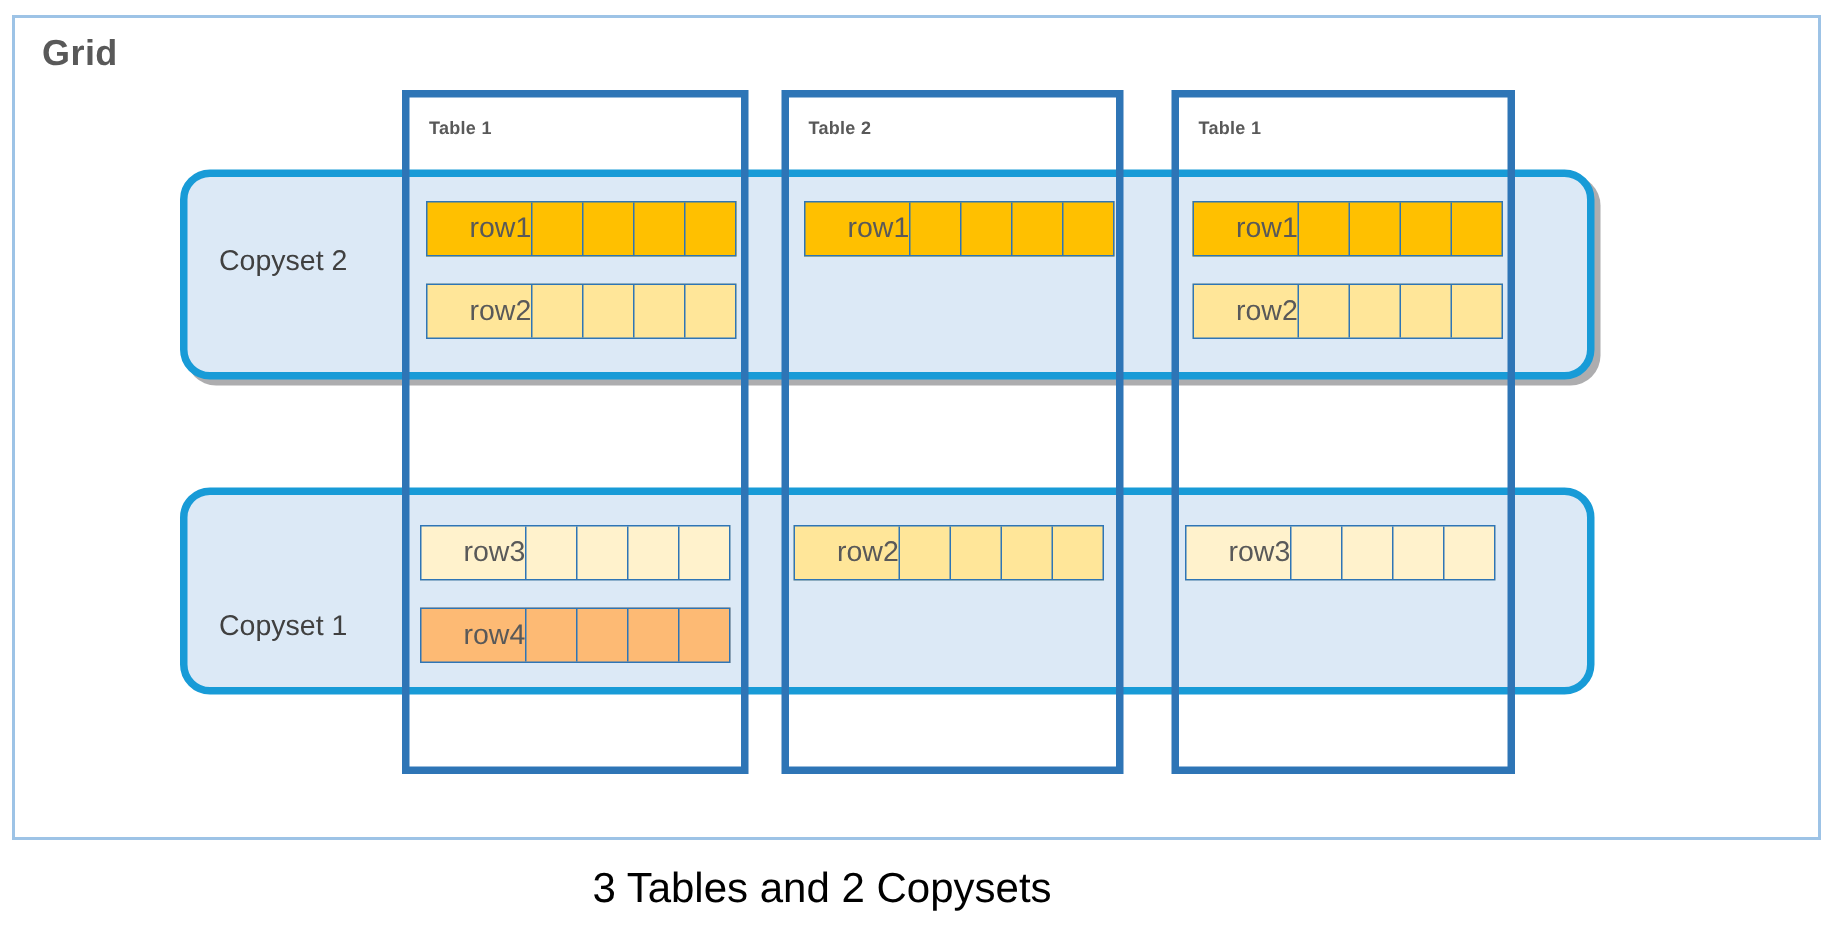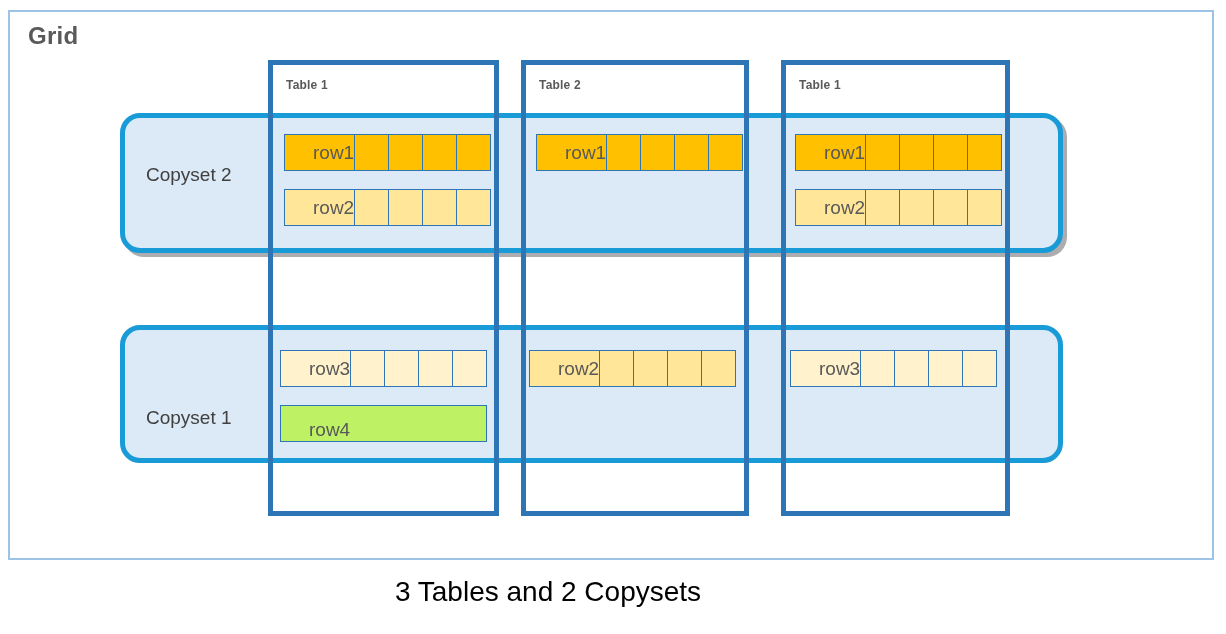--- a/index.html
+++ b/index.html
@@ -174,21 +174,21 @@
     <div class="cell"></div>
   </div>
 
   <div class="datarow r-t1cs1-1" style="background-color: rgb(255, 242, 204);">
     <div class="cell cell-label">row3</div>
     <div class="cell"></div>
     <div class="cell"></div>
     <div class="cell"></div>
     <div class="cell"></div>
   </div>
-  <div class="datarow r-t1cs1-2" style="background-color: #bef264; align-items: flex-end;">
+  <div class="datarow r-t1cs1-2" style="background-color: #fdba74;">
     <div class="cell cell-label">row4</div>
     <div class="cell"></div>
     <div class="cell"></div>
     <div class="cell"></div>
     <div class="cell"></div>
   </div>
 
   <div class="datarow r-t2cs1-1" style="background-color: rgb(255, 230, 153);">
     <div class="cell cell-label">row2</div>
     <div class="cell"></div>

